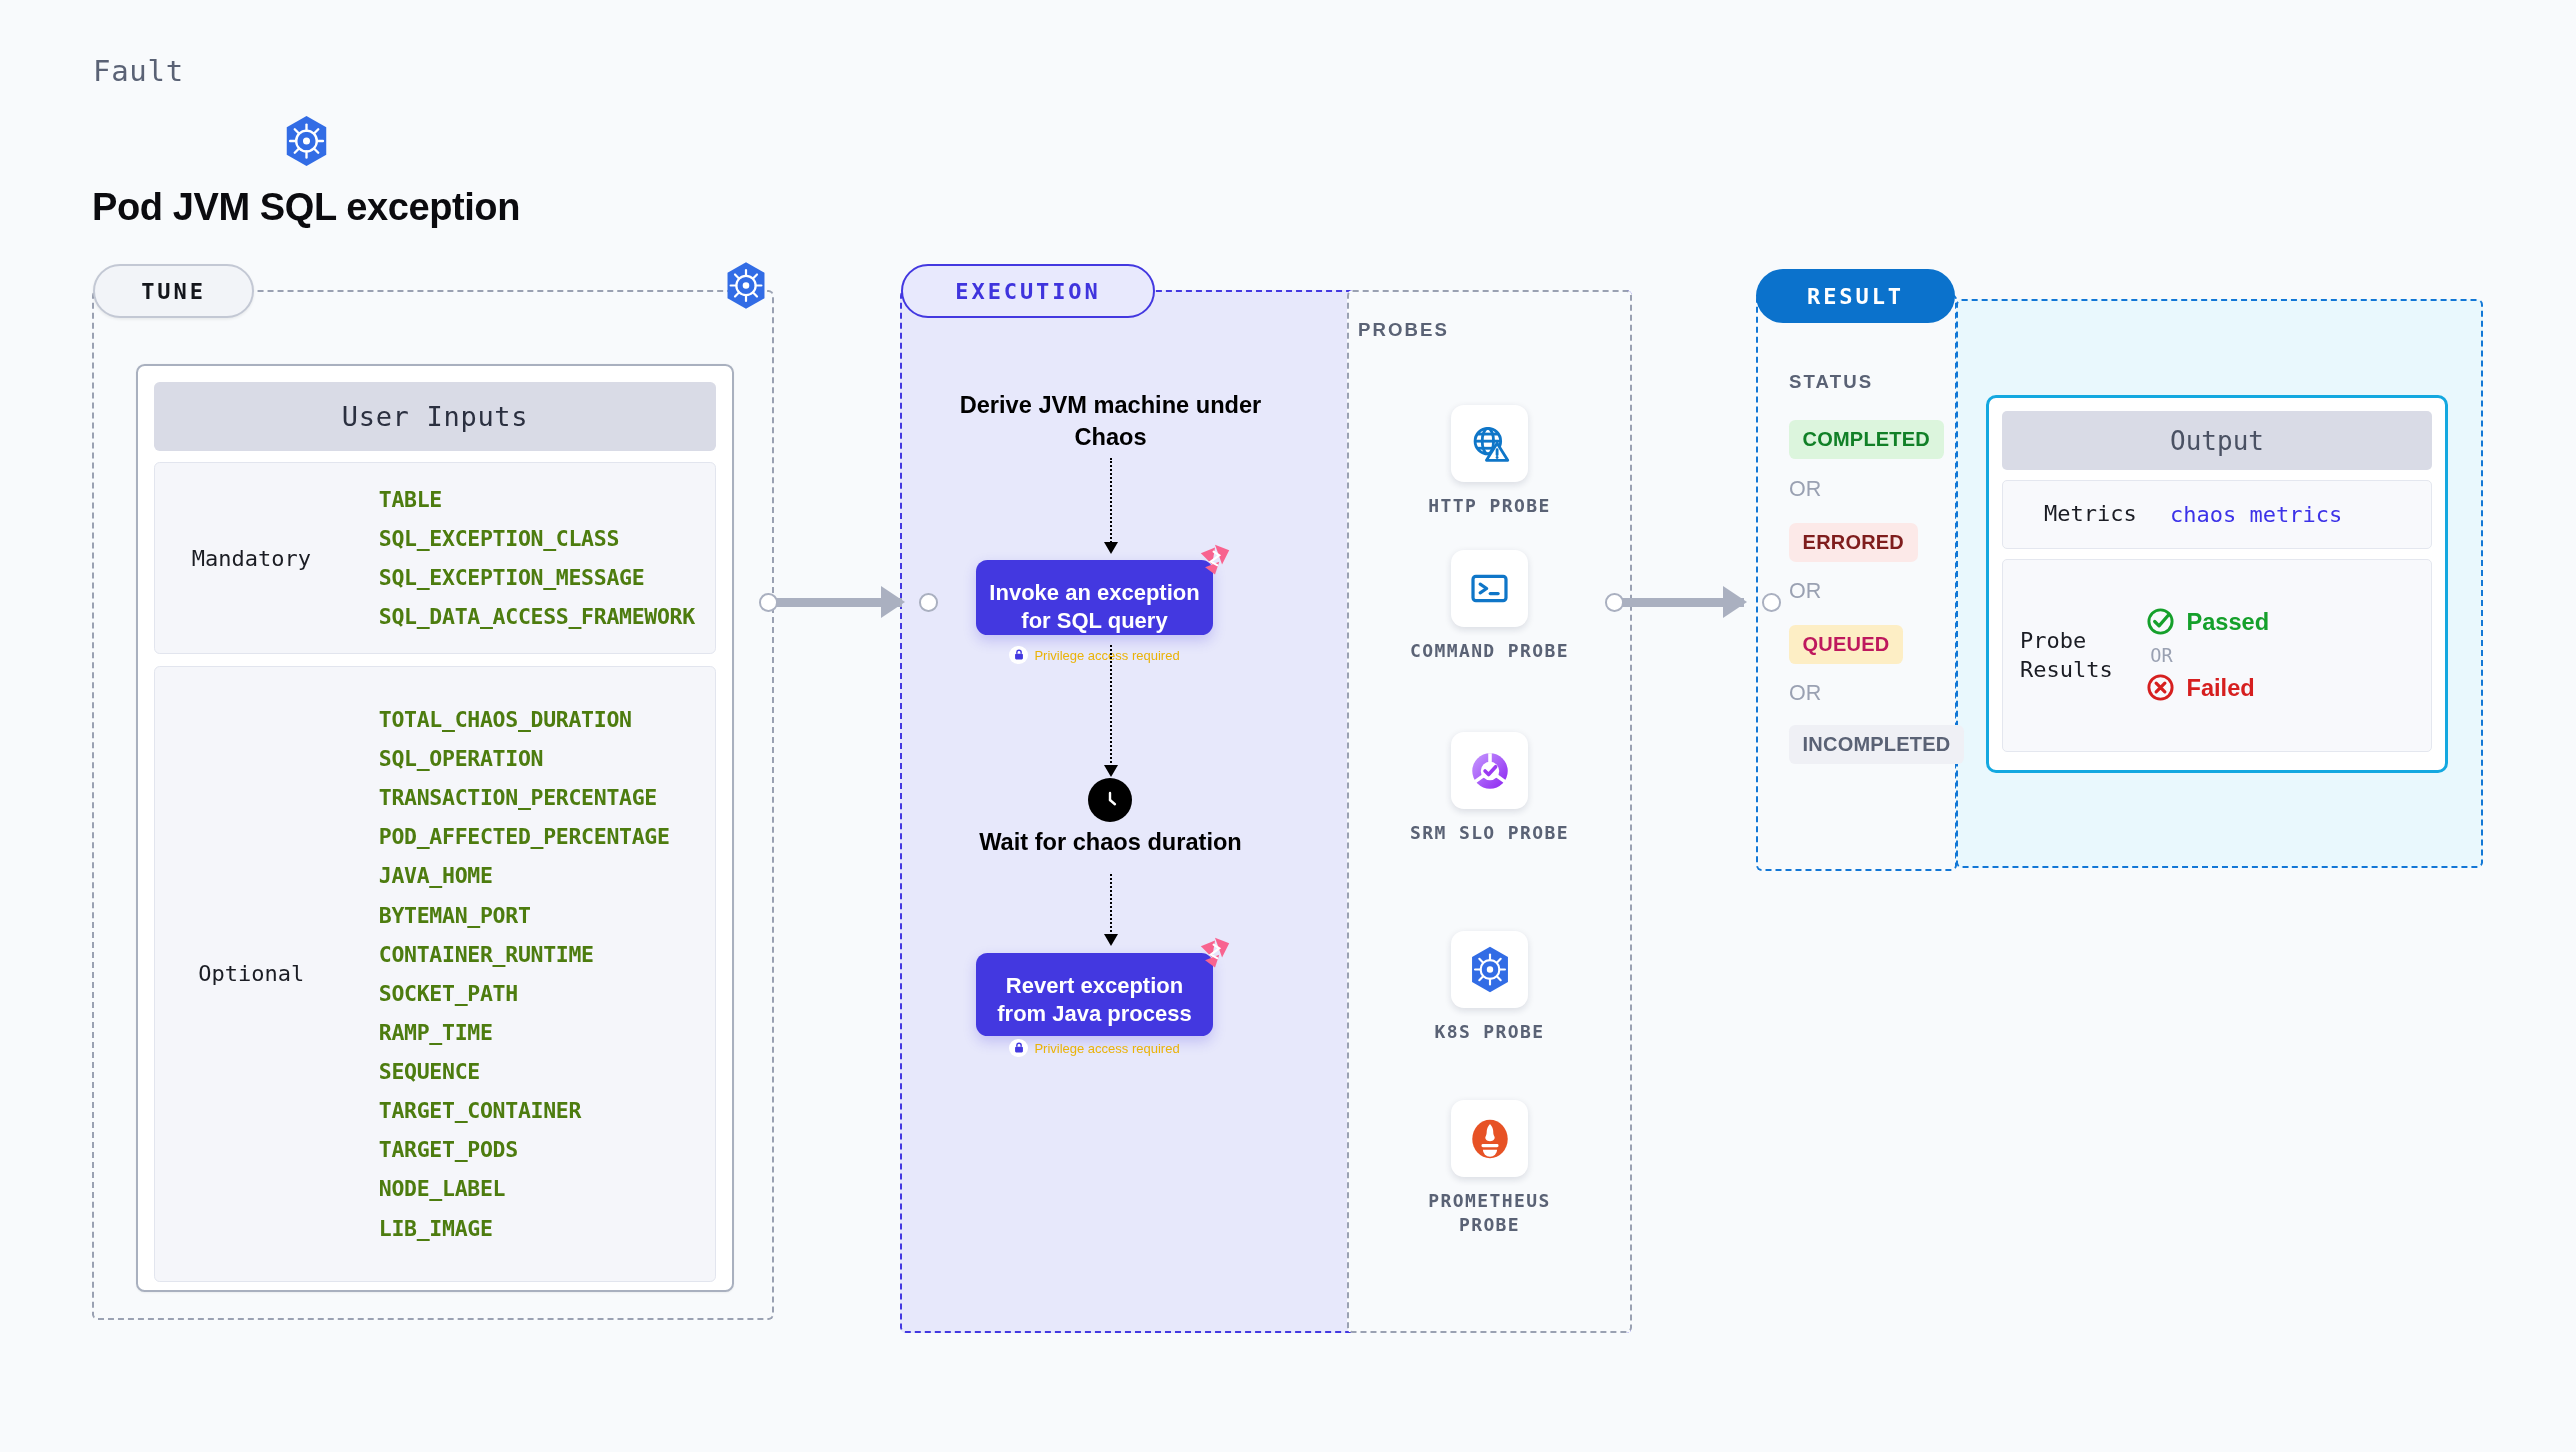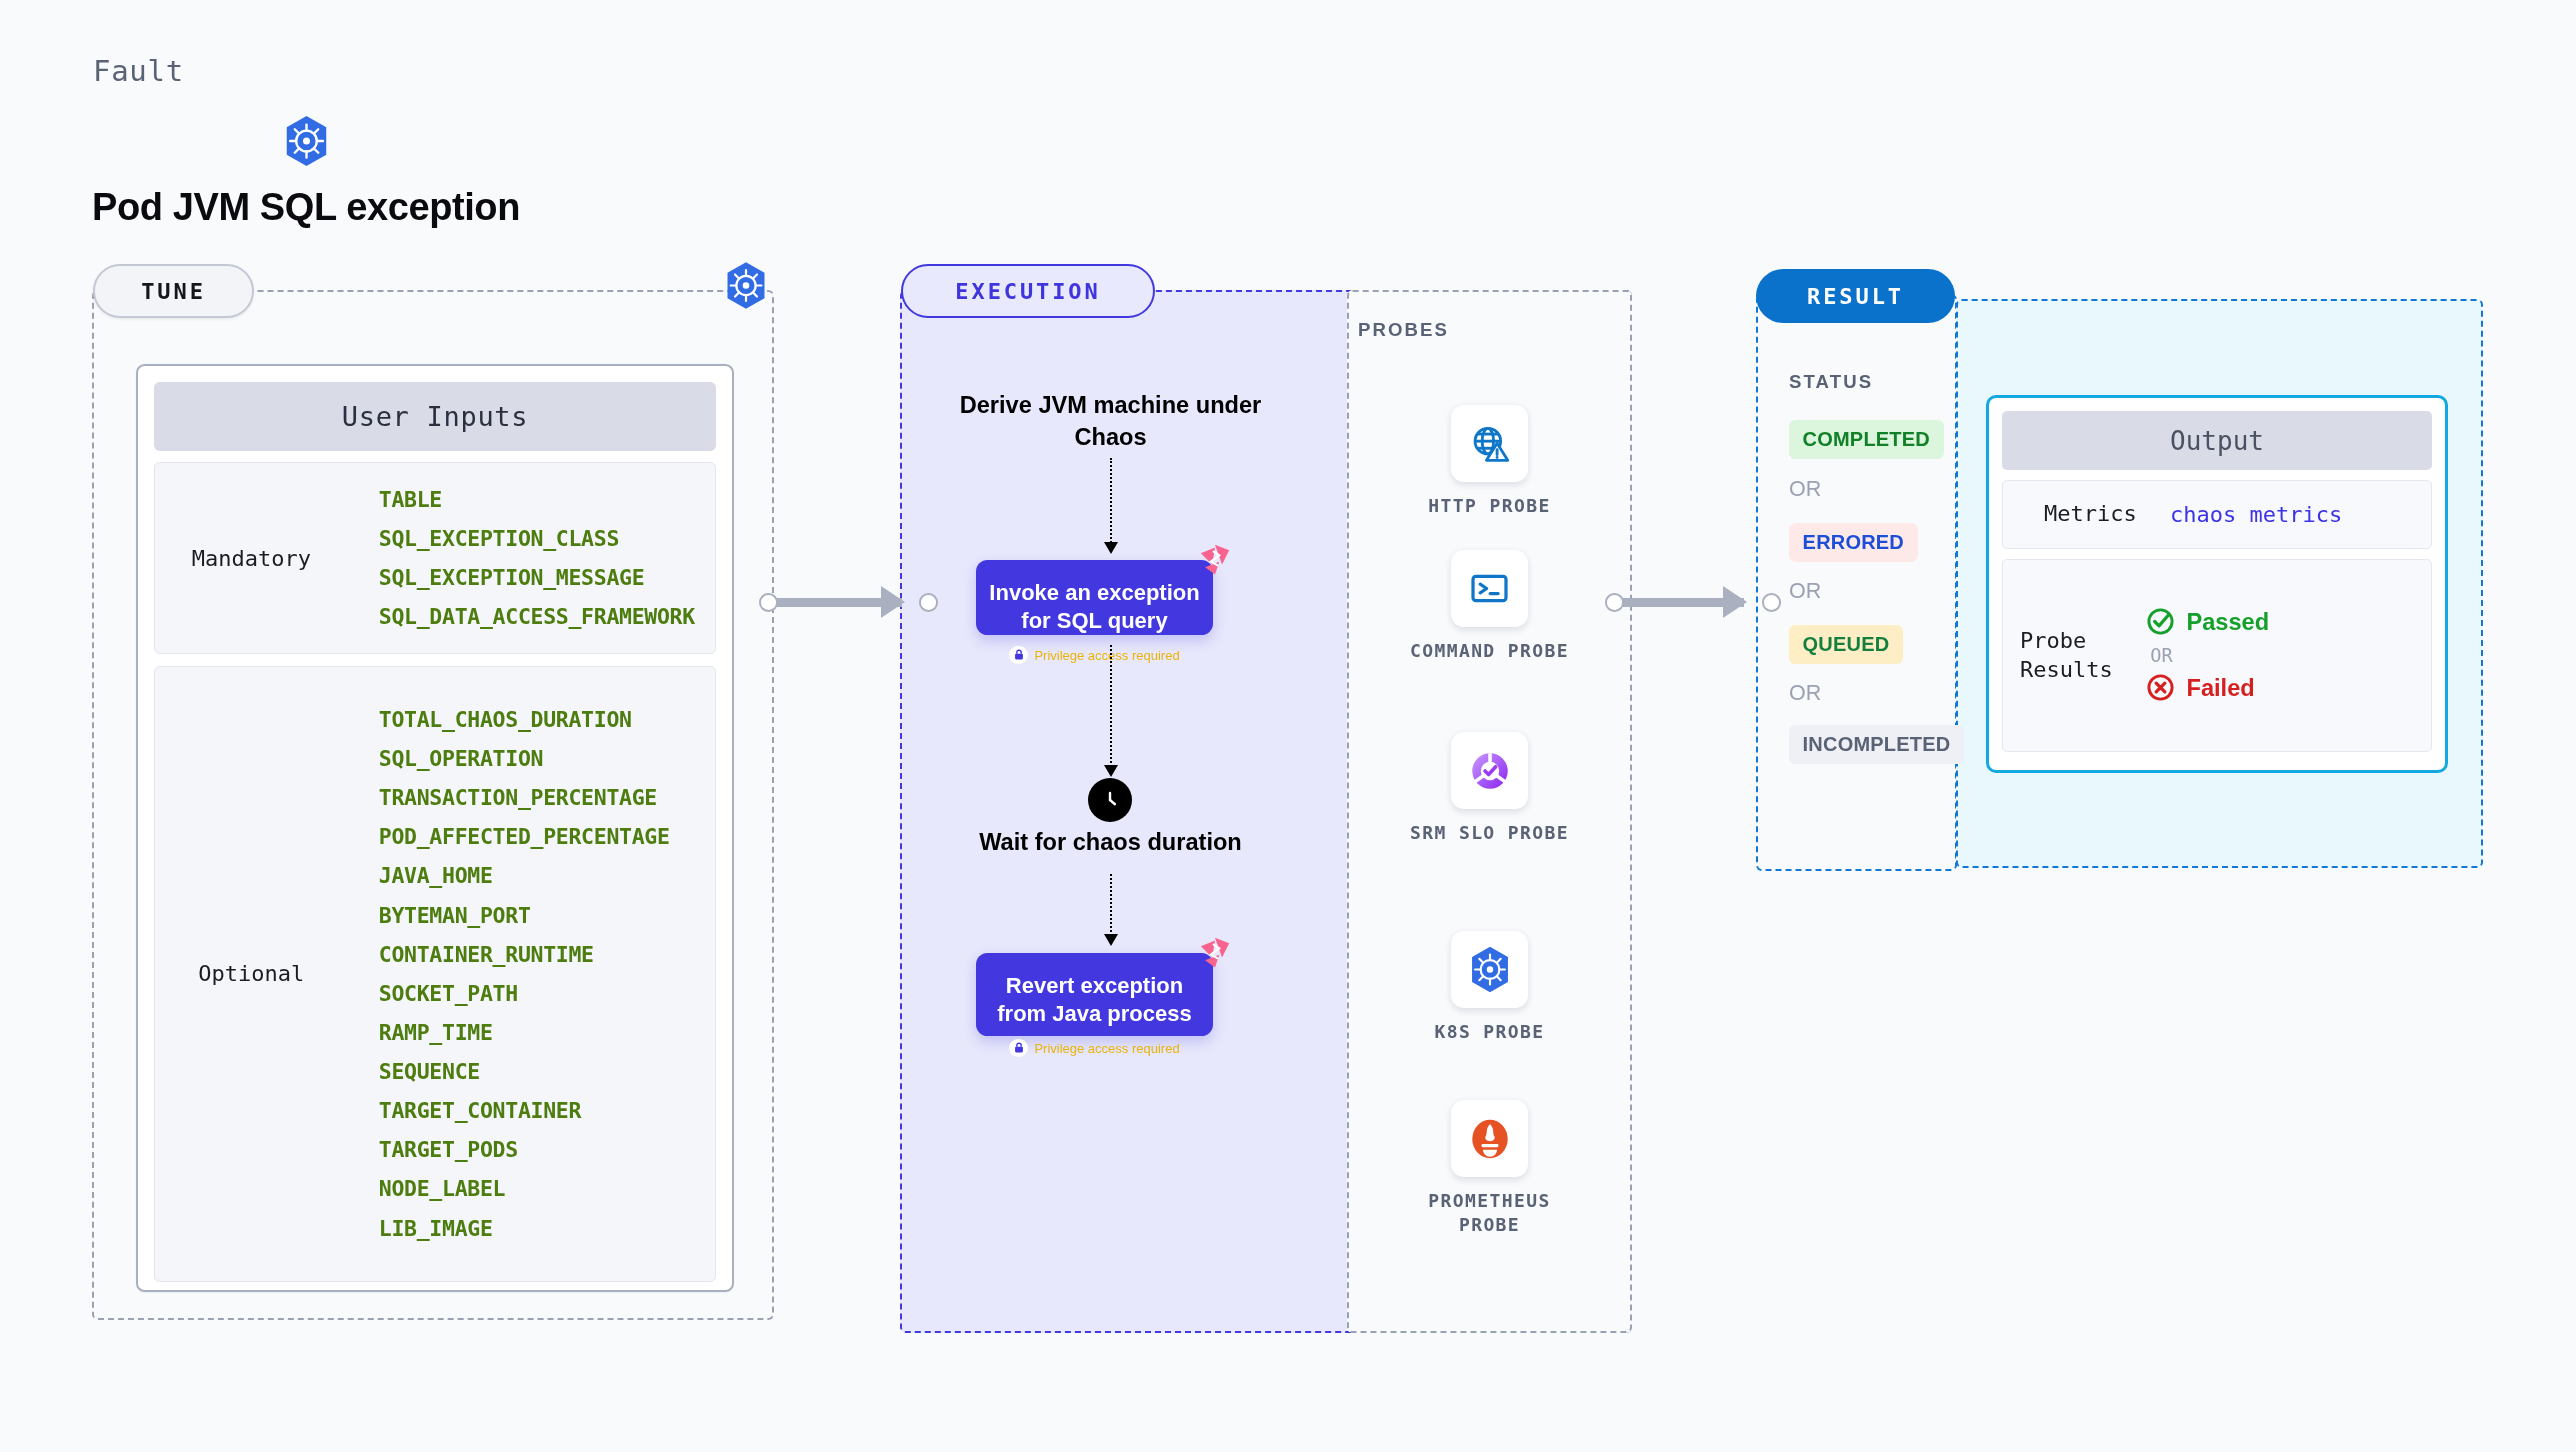--- a/index.html
+++ b/index.html
@@ -202,22 +202,22 @@
   .status-title {
     position: absolute; left: 1789px; top: 371px;
     font-size: 18.6px; font-weight: bold; color: #5a6275; letter-spacing: 2.1px;
   }
   .badge {
     position: absolute; left: 1789px;
     padding: 7.9px 13.6px; border-radius: 6.4px;
     font-size: 20px; font-weight: bold; letter-spacing: 0.2px; text-align: right;
   }
   .b-completed { top: 420px; background: #dcf5dd; color: #118027; }
-  .b-errored   { top: 523px; background: #fce9e8; color: #1d4ed8; border-radius: 7px; }
-  .b-queued    { top: 625px; background: #fdeec5; color: #15803d; }
+  .b-errored   { top: 523px; background: #fce9e8; color: #7f1d1d; border-radius: 7px; }
+  .b-queued    { top: 625px; background: #fdeec5; color: #be185d; }
   .b-incomplete{ top: 725px; background: #eff0f5; color: #5a6275; }
   .or-txt {
     position: absolute; left: 1789px;
     font-size: 21.5px; color: #9aa1b2;
   }
   .or1 { top: 477px; } .or2 { top: 579px; } .or3 { top: 681px; }
 
   
   .out-card {
     position: absolute; left: 1986px; top: 395px;

